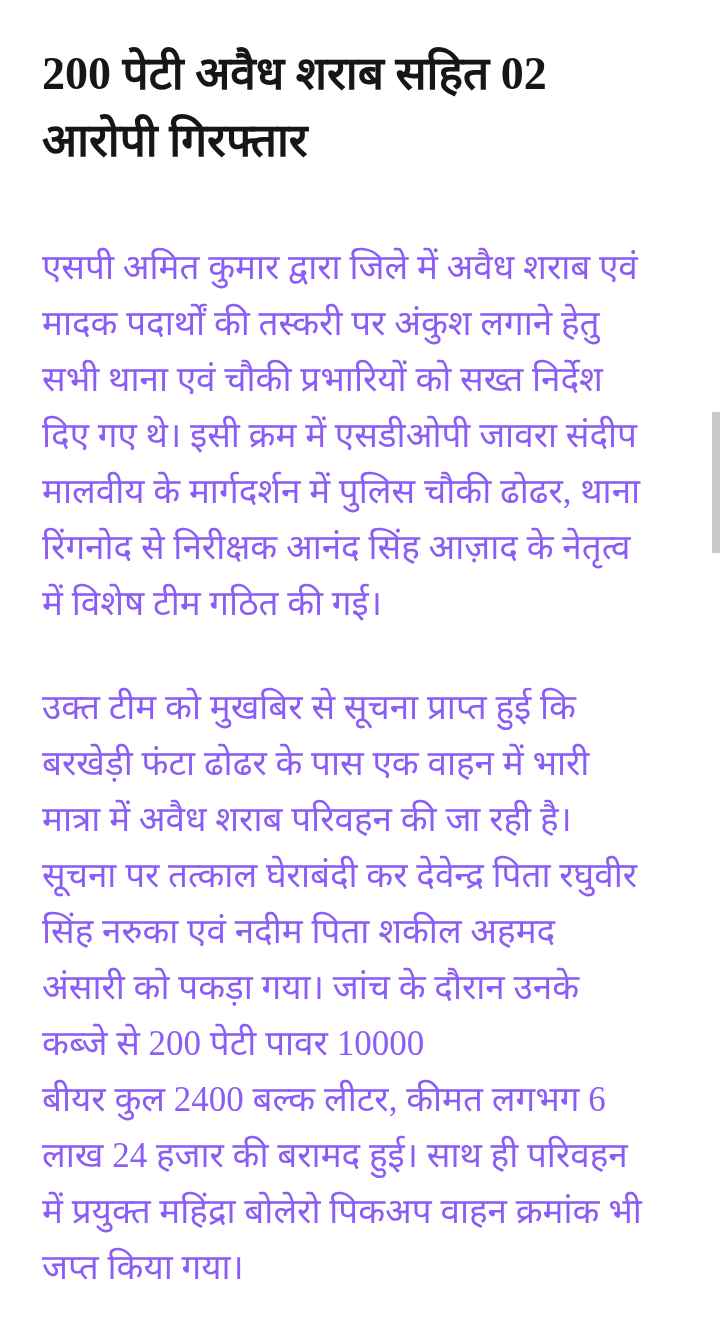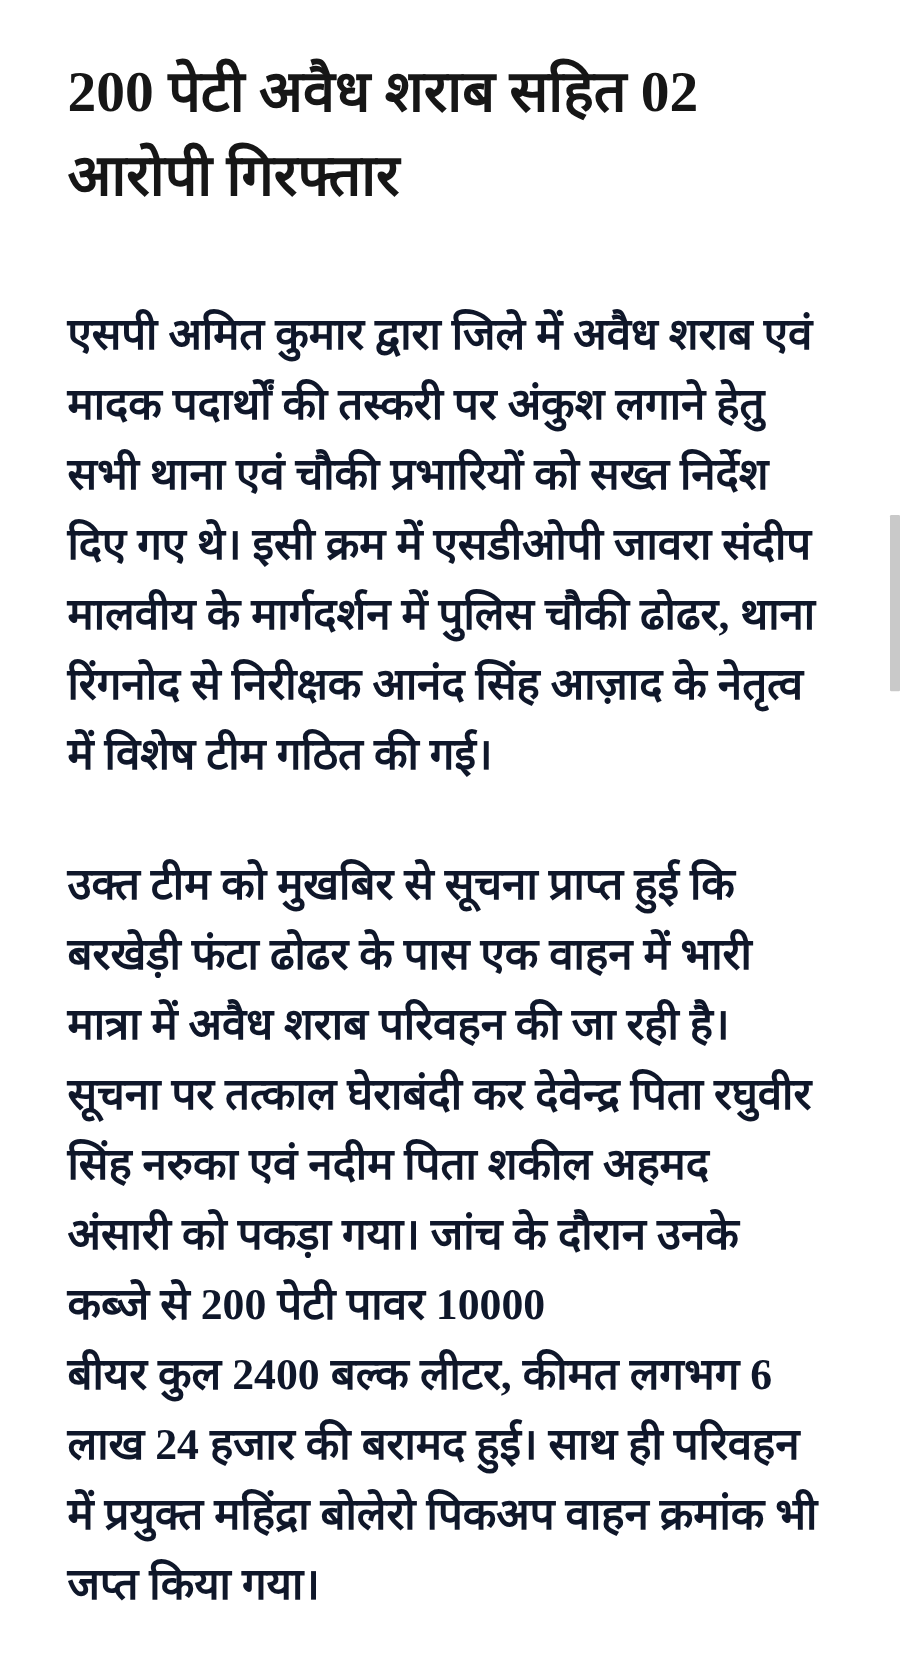--- a/index.html
+++ b/index.html
@@ -13,38 +13,38 @@
     position: relative;
     overflow: hidden;
     font-family: "Liberation Serif", "DejaVu Serif", serif;
     color: #161616;
   }
   .content {
     position: absolute;
     top: 0;
     left: 0;
     width: 720px;
-    padding: 40px 30px 0 54px;
+    padding: 40px 30px 0 42px;
     box-sizing: border-box;
   }
   .headline {
     margin: 0;
     font-size: 46px;
     line-height: 67px;
     font-weight: 700;
     white-space: pre-line;
     color: #161616;
   }
   .para {
     margin: 0;
     font-size: 35px;
     line-height: 56px;
-    font-weight: 700;
+    font-weight: 400;
     white-space: pre-line;
-    color: #0f172a;
+    color: #8b5cf6;
   }
   .para-1 {
     margin-top: 66px;
   }
   .para-2 {
     margin-top: 48px;
   }
   .scroll-thumb {
     position: absolute;
     top: 412px;

